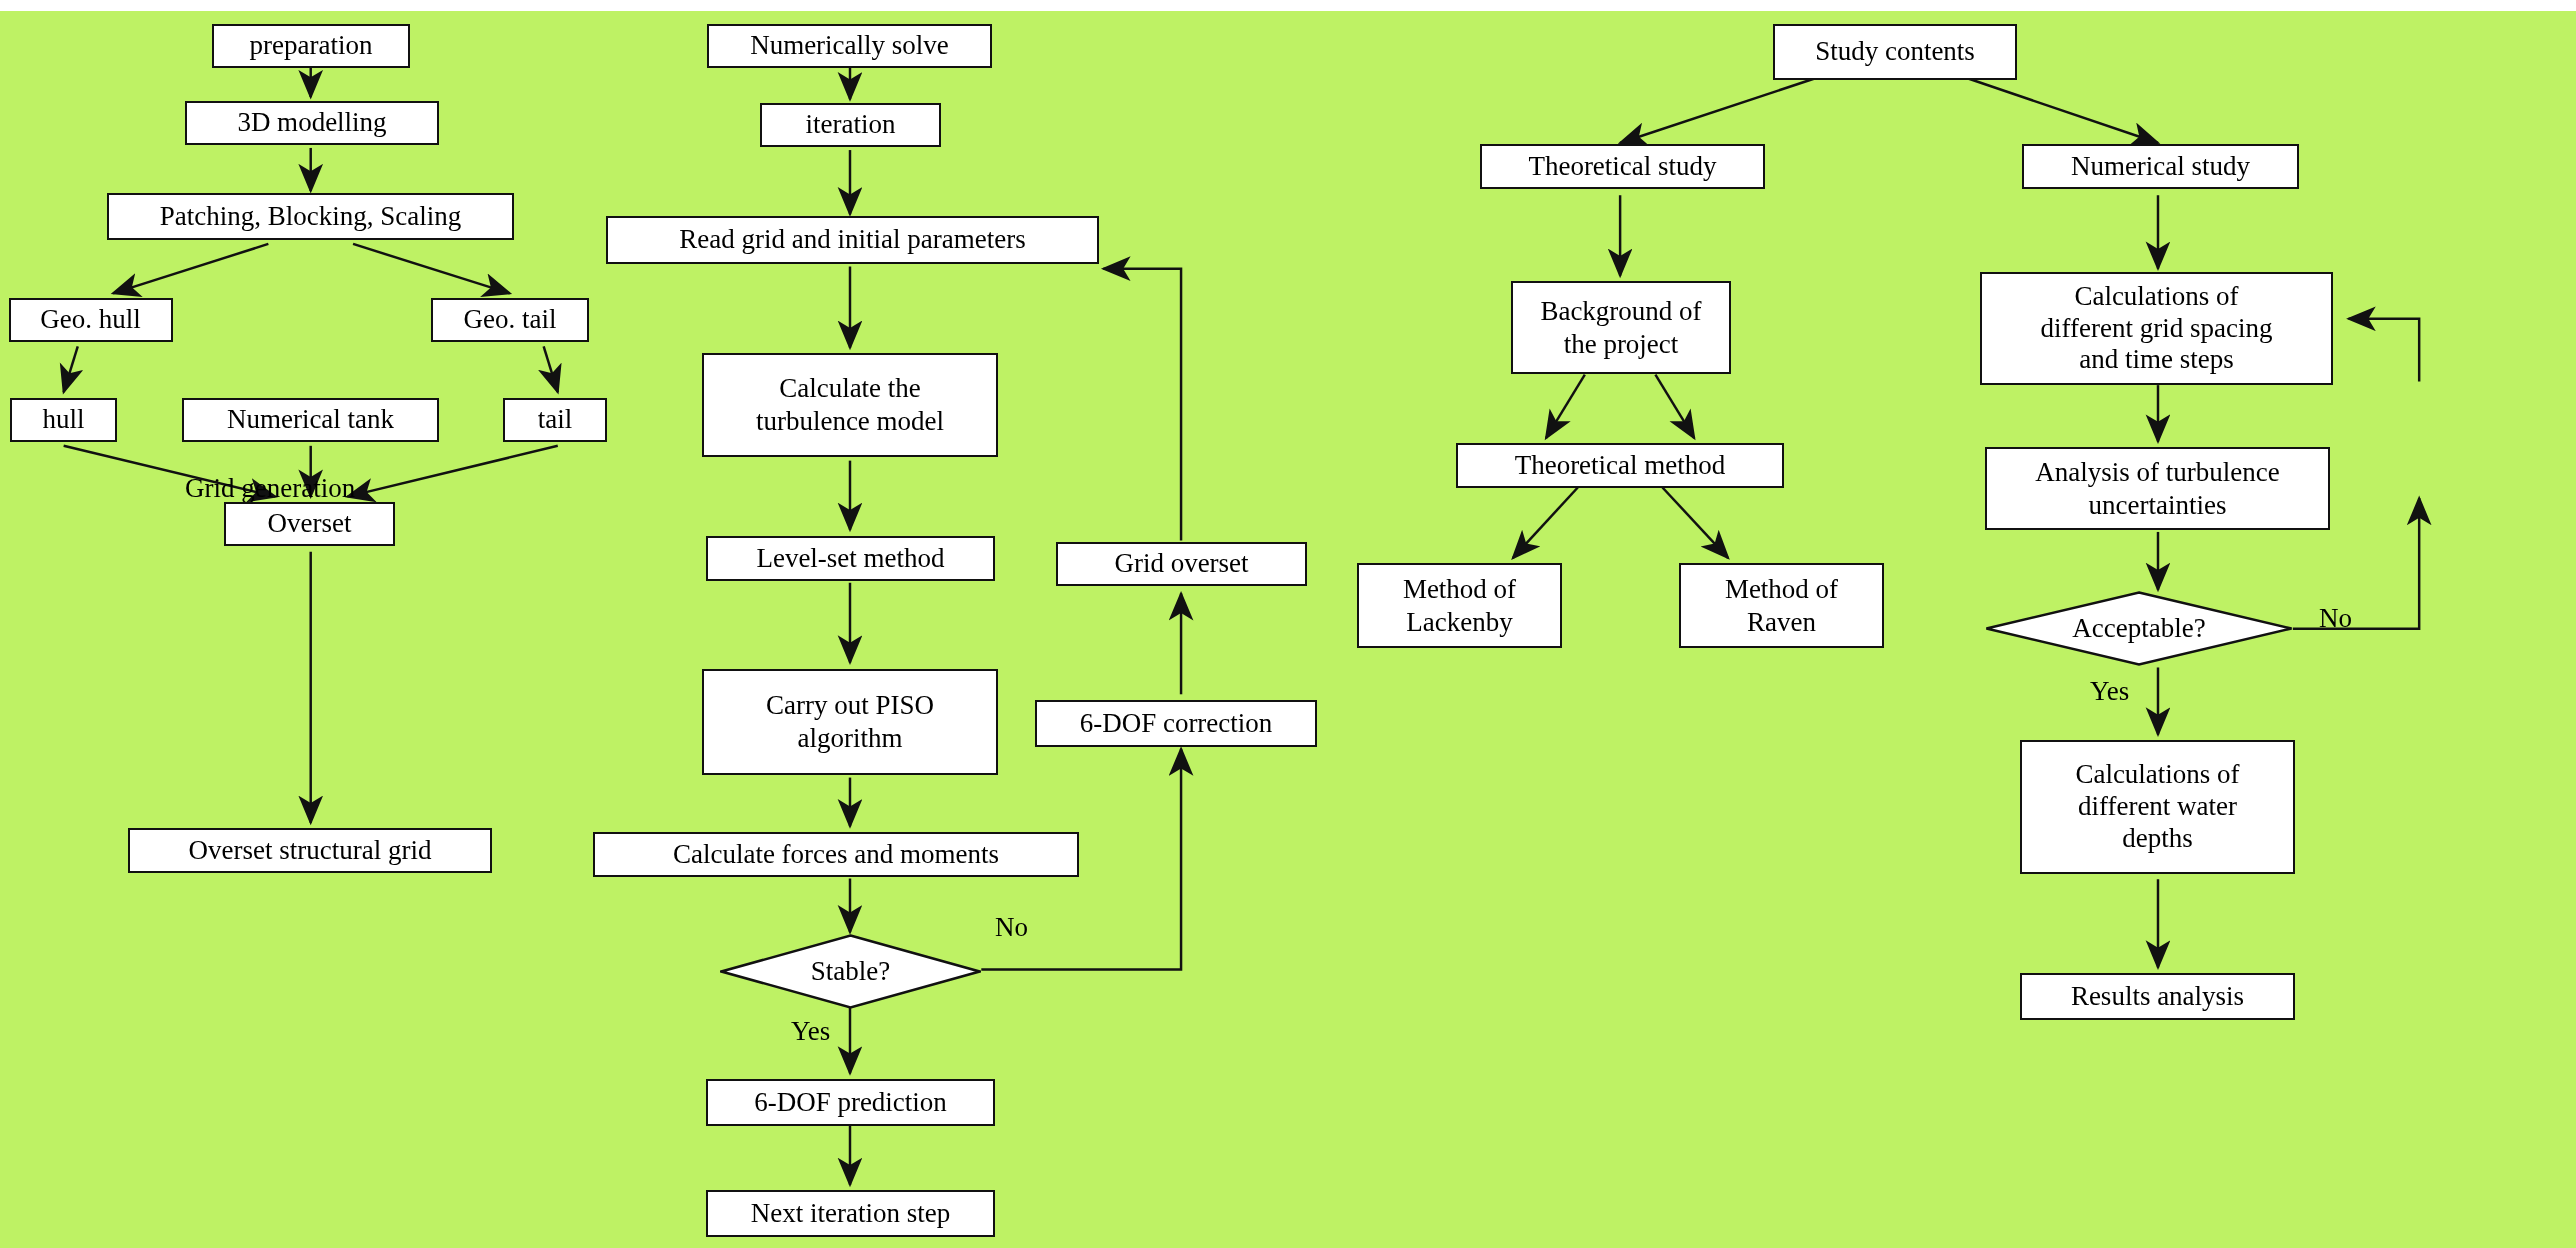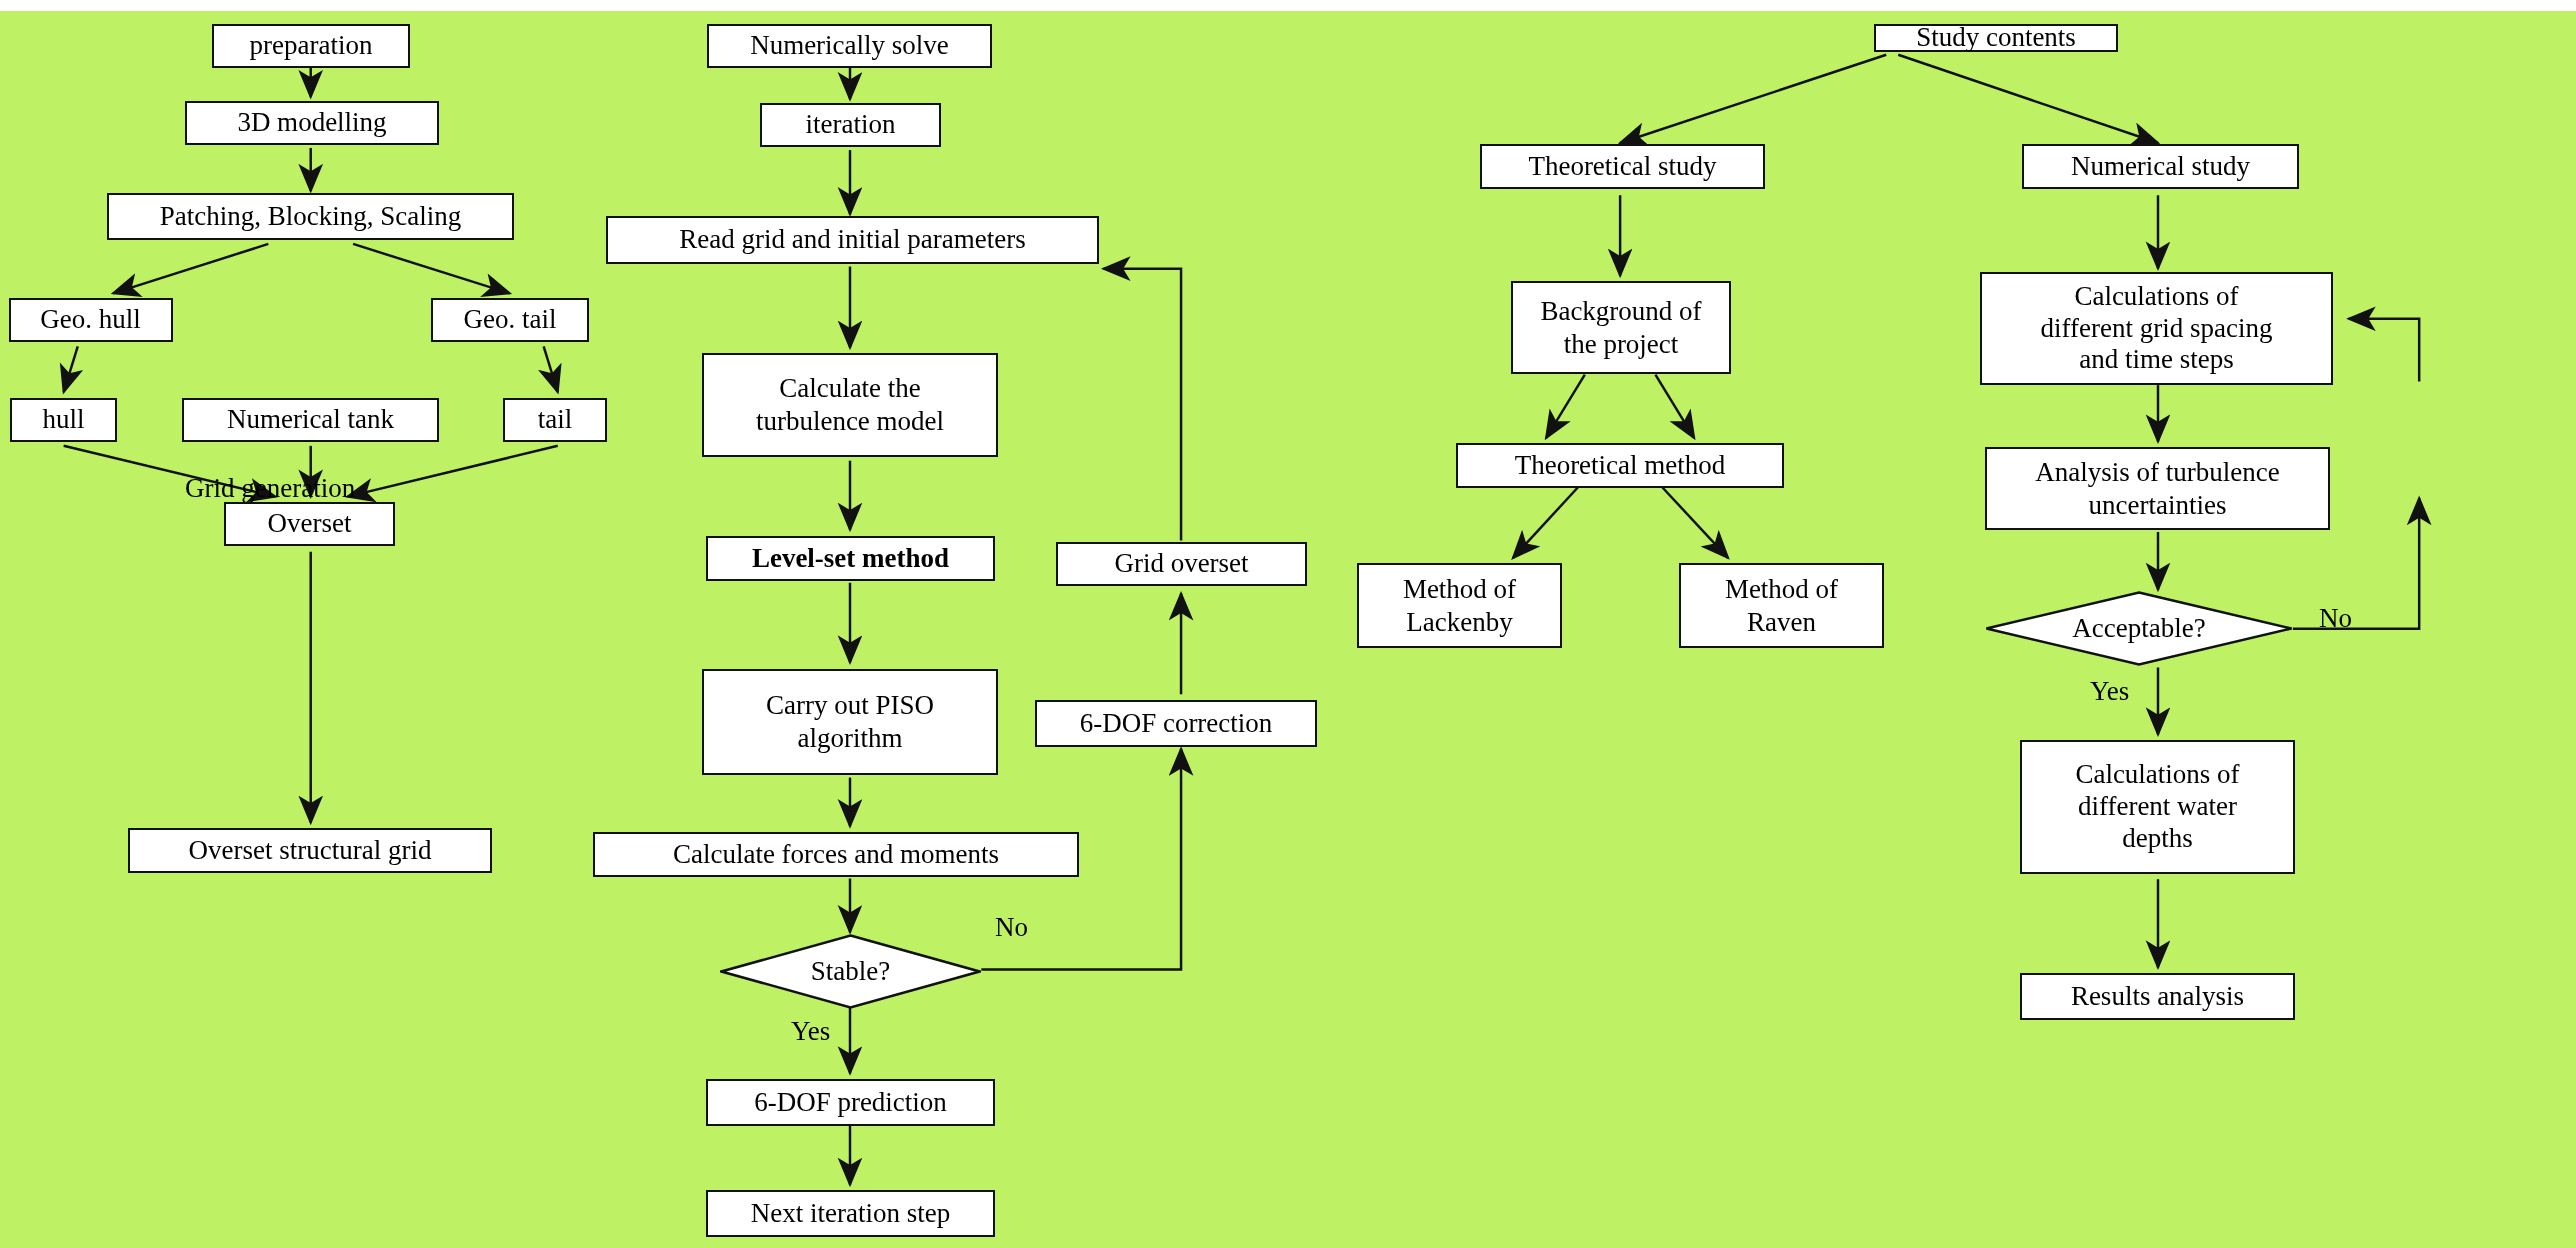--- a/index.html
+++ b/index.html
@@ -145,21 +145,21 @@
 
   <div class="node" style="left:707px; top:12.7px; width:285px; height:44px;">Numerically solve</div>
 
   <div class="node" style="left:760px; top:92px; width:181px; height:44px;">iteration</div>
 
   <div class="node" style="left:606px; top:205px; width:493px; height:48px;">Read grid and initial parameters</div>
 
   <div class="node two-line" style="left:702px; top:342px; width:296px; height:104px;">Calculate the
 turbulence model</div>
 
-  <div class="node" style="left:706px; top:525px; width:289px; height:45px;font-weight:bold;">Level-set method</div>
+  <div class="node" style="left:706px; top:525px; width:289px; height:45px;">Level-set method</div>
 
   <div class="node two-line" style="left:702px; top:658px; width:296px; height:106px;">Carry out PISO
 algorithm</div>
 
   <div class="node" style="left:593px; top:821px; width:486px; height:45px;">Calculate forces and moments</div>
 
   <div class="diamond-wrap" style="left:720px; top:923px; width:261px; height:75px;">
     <svg width="261" height="75" viewBox="0 0 370 106">
       <polygon points="185,2 368,53 185,104 2,53" fill="#ffffff" stroke="#111111" stroke-width="3.5"></polygon>
     </svg>
@@ -170,21 +170,21 @@
   <div class="free-label" style="left:791px; top:1005px;">Yes</div>
 
   <div class="node" style="left:706px; top:1068px; width:289px; height:47px;">6-DOF prediction</div>
 
   <div class="node" style="left:706px; top:1179px; width:289px; height:47px;">Next iteration step</div>
 
   <div class="node" style="left:1056px; top:531px; width:251px; height:44px;">Grid overset</div>
 
   <div class="node" style="left:1035px; top:689px; width:282px; height:47px;">6-DOF correction</div>
 
-  <div class="node" style="left:1874px; top:12.7px; width:244px; height:28px;font-family:Liberation Serif, serif;">Study contents</div>
+  <div class="node" style="left:1773px; top:12.7px; width:244px; height:56px;font-family:Liberation Serif, serif;">Study contents</div>
 
   <div class="node" style="left:1480px; top:133px; width:285px; height:45px;">Theoretical study</div>
 
   <div class="node" style="left:2022px; top:133px; width:277px; height:45px;">Numerical study</div>
 
   <div class="node two-line" style="left:1511px; top:270px; width:220px; height:93px;">Background of
 the project</div>
 
   <div class="node" style="left:1456px; top:432px; width:328px; height:45px;font-family:Liberation Serif, serif;">Theoretical method</div>
 

